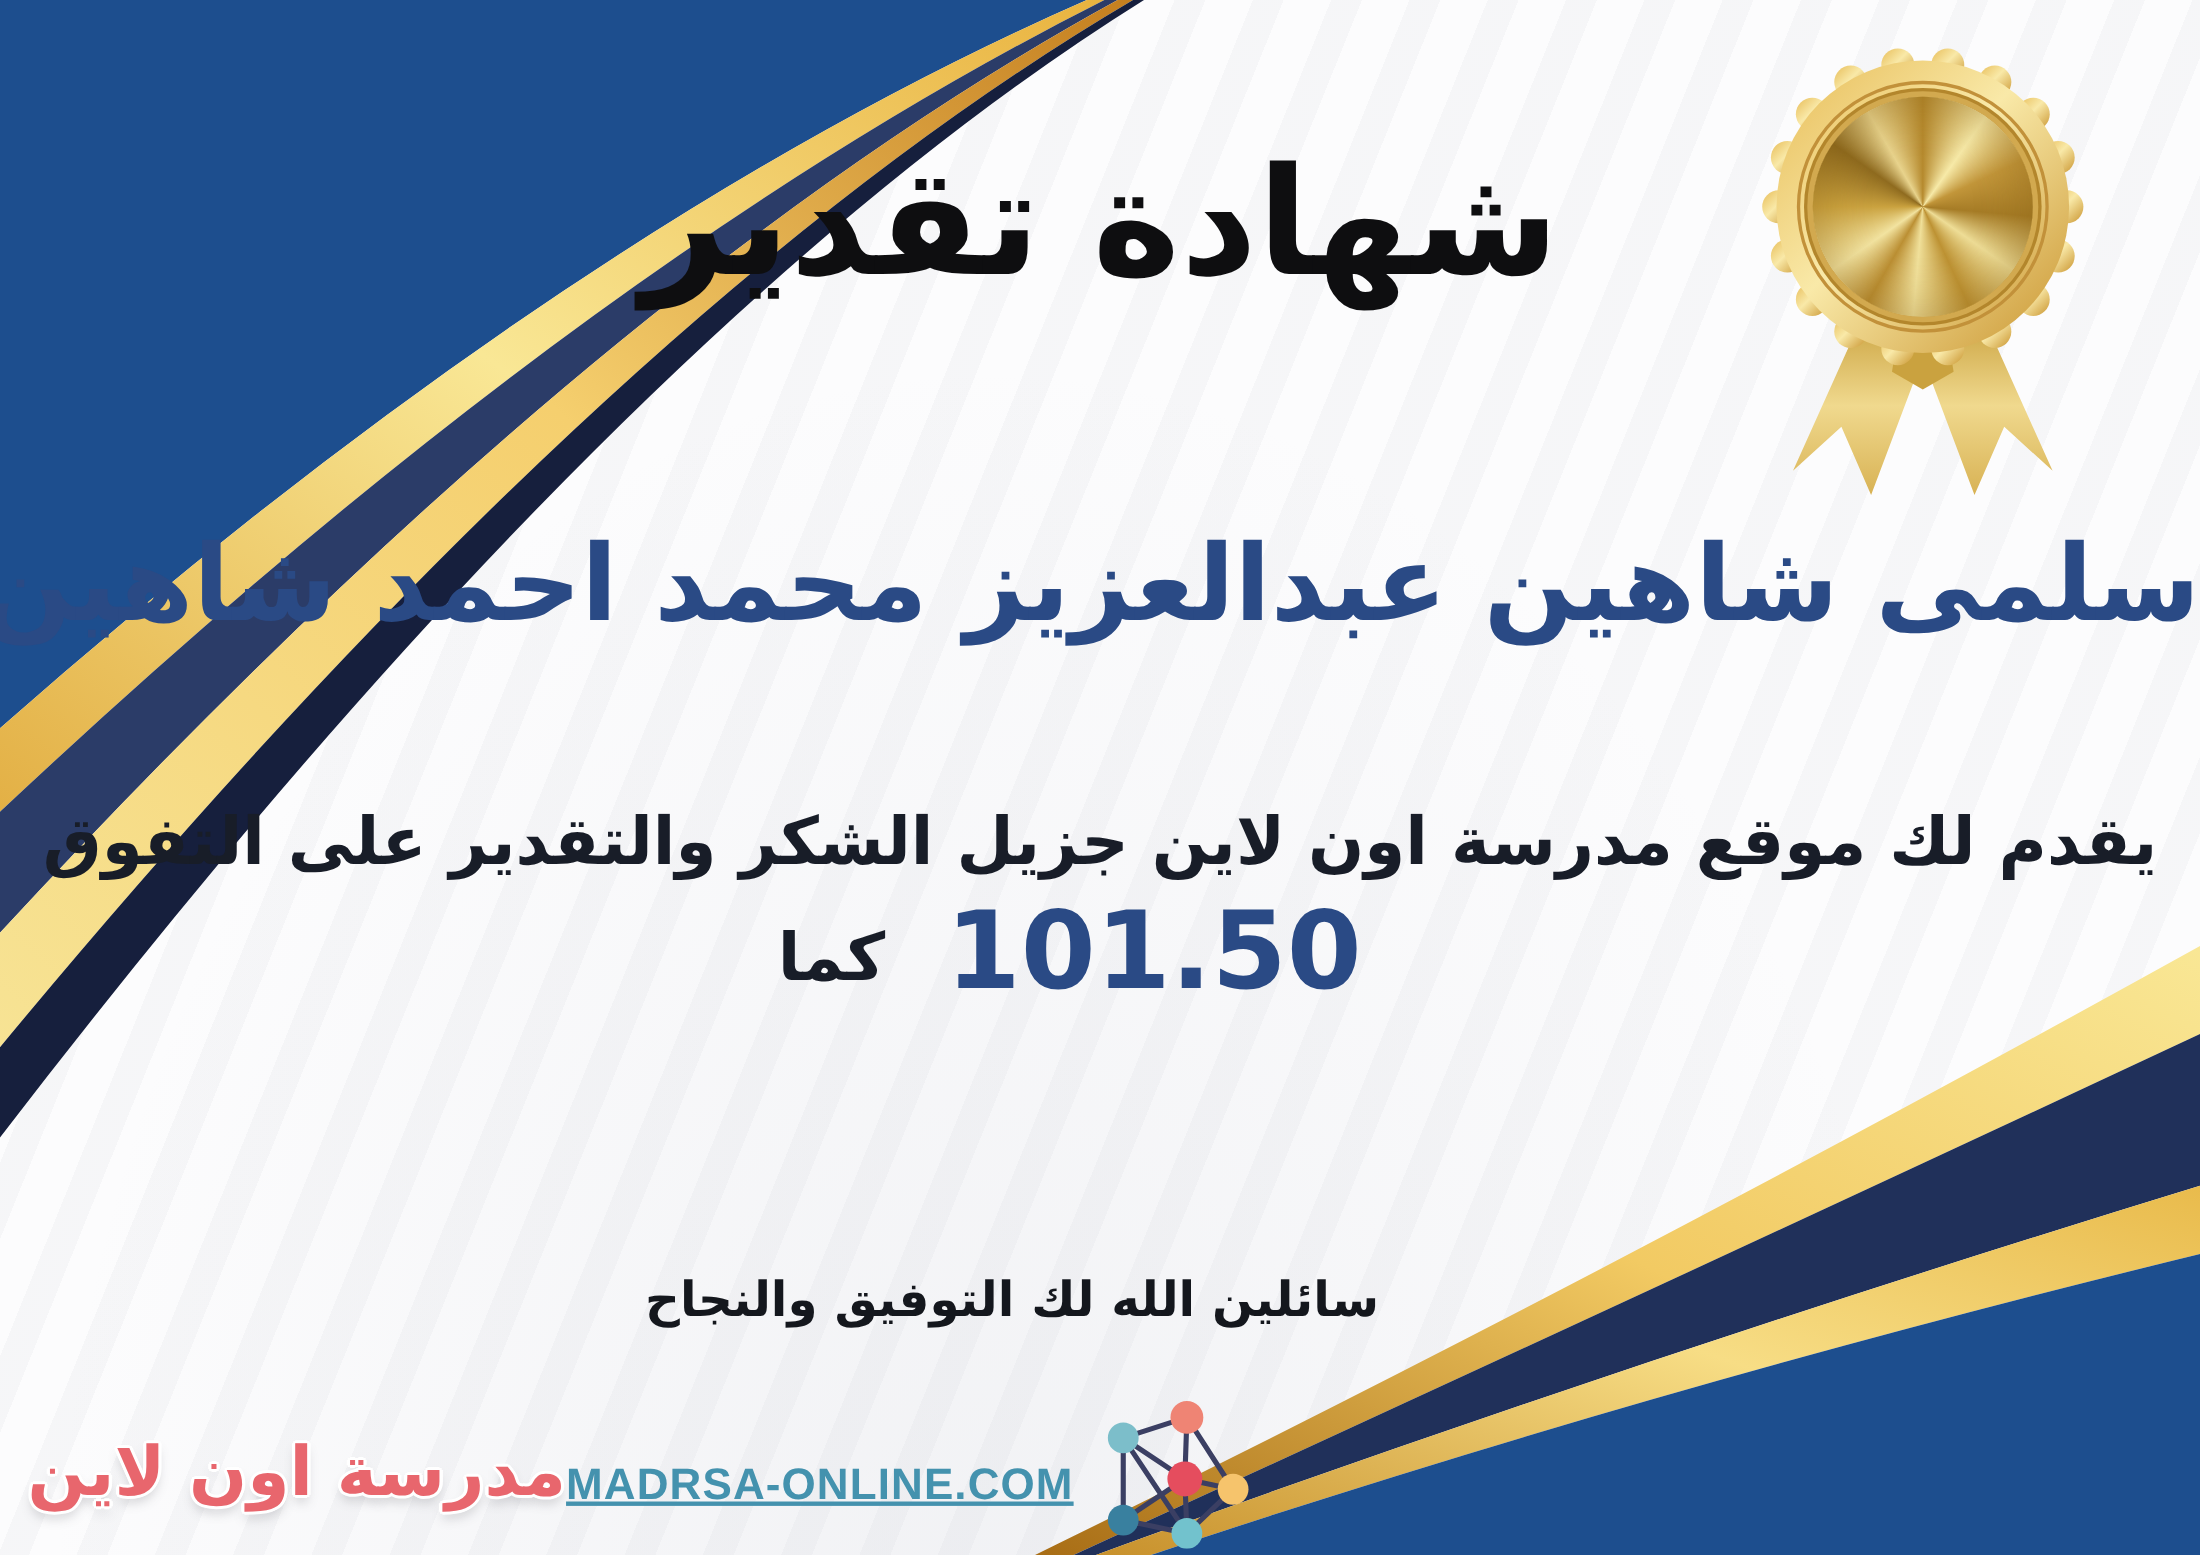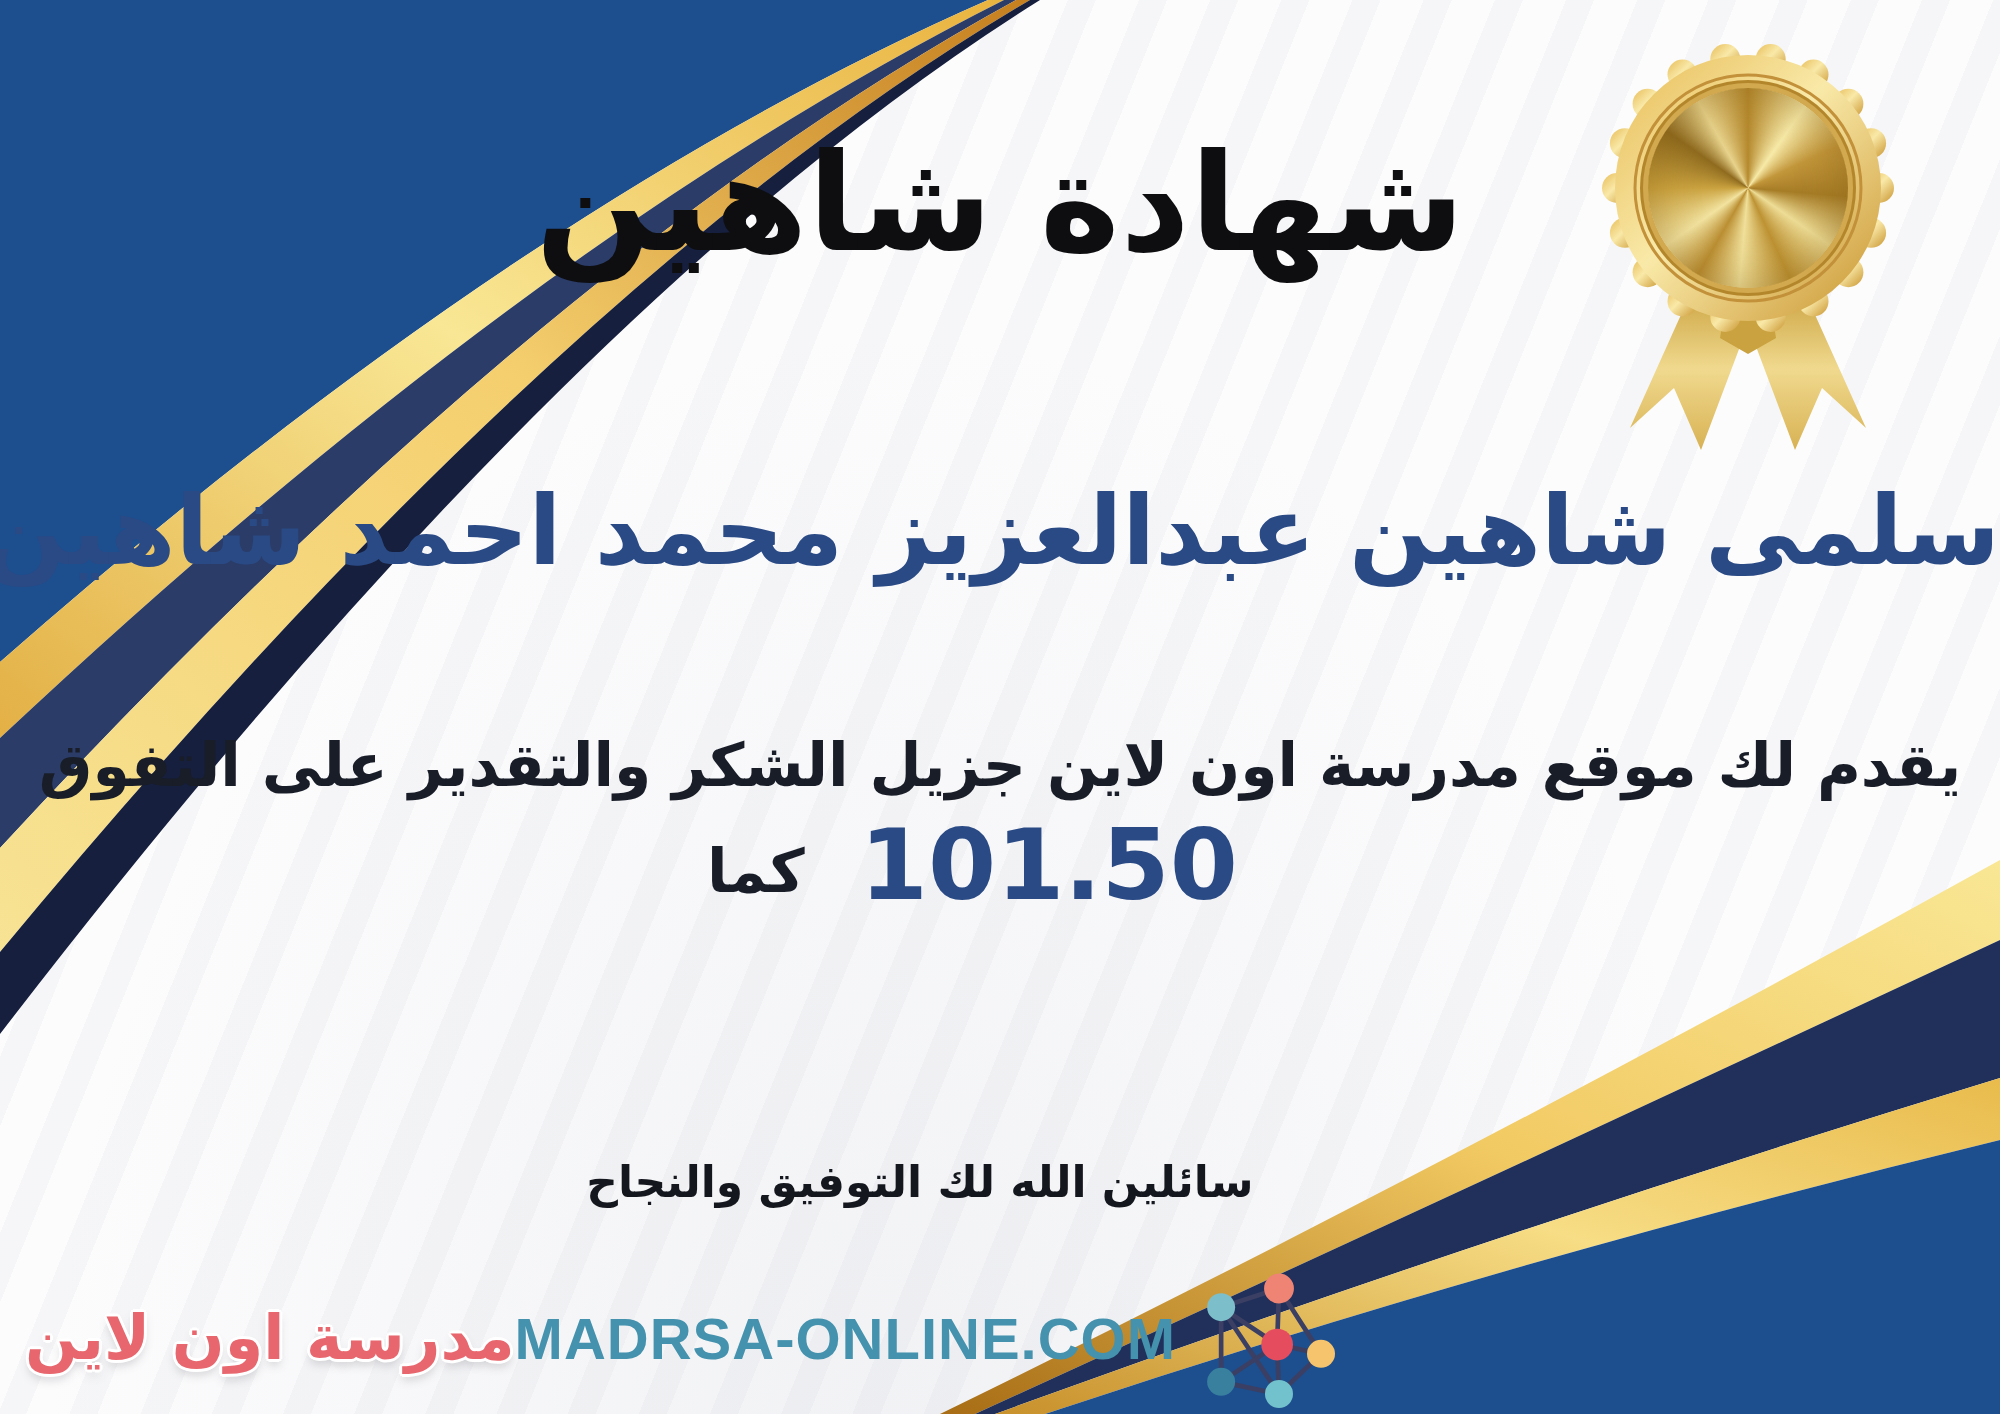--- a/index.html
+++ b/index.html
@@ -57,22 +57,23 @@
   
   .logo{position:absolute;left:25px;bottom:6px;display:flex;align-items:center;gap:14px;}
   .logo-text{display:flex;align-items:flex-end;}
   .logo-arabic{
     direction:rtl;font-size:62px;font-weight:700;color:#e8666d;line-height:1.15;
     text-shadow:3px 0 0 #fff,-3px 0 0 #fff,0 3px 0 #fff,0 -3px 0 #fff,
                 2px 2px 0 #fff,-2px 2px 0 #fff,2px -2px 0 #fff,-2px -2px 0 #fff,
                 0 6px 10px rgba(90,90,100,.25);
   }
   .logo-domain{
-    font-size:58px;font-weight:700;color:#4492ae;letter-spacing:1px;line-height:1.2;
+    font-size:40px;font-weight:700;color:#4492ae;letter-spacing:1px;line-height:1.2;
     font-family:"Liberation Sans", sans-serif;
+    text-decoration:underline;
   }
 </style>
 </head>
 <body>
 
 <div class="certificate">
 
   <svg class="decor" viewBox="0 0 2000 1414" preserveAspectRatio="none">
     <defs>
       <linearGradient id="gTL1" x1="1" y1="0" x2="0" y2="1">
@@ -151,21 +152,21 @@
           <circle cx="215.5" cy="36.6" r="15"></circle>
         <circle cx="250.4" cy="65.8" r="15"></circle>
           <circle cx="273.1" cy="105.2" r="15"></circle>
       </g>
       <circle cx="150" cy="150" r="133" fill="url(#goldRing)"></circle>
       <circle cx="150" cy="150" r="113" fill="none" stroke="#c2913a" stroke-width="3"></circle>
     </svg>
     <div class="medal-disc"></div>
   </div>
 
-  <div class="title">شهادة شاهين</div>
+  <div class="title">شهادة تقدير</div>
 
   <div class="student-name">سلمى شاهين عبدالعزيز محمد احمد شاهين</div>
 
   <div class="body-block">
     <div class="body-line">يقدم لك موقع مدرسة اون لاين جزيل الشكر والتقدير على التفوق</div>
     <div class="body-line">
       <span class="score">101.50</span>
       <span>كما</span>
     </div>
   </div>

